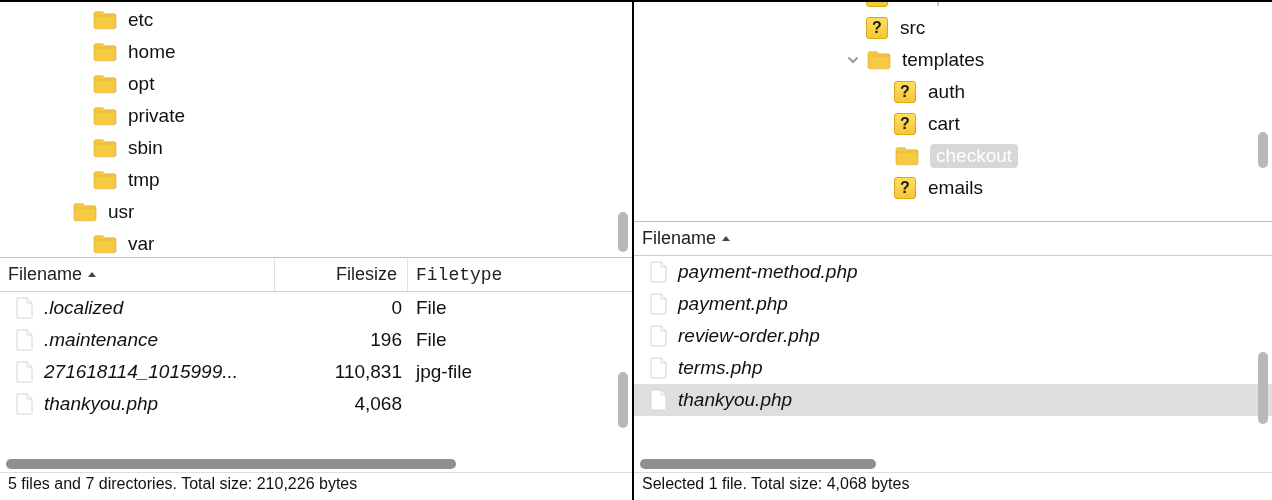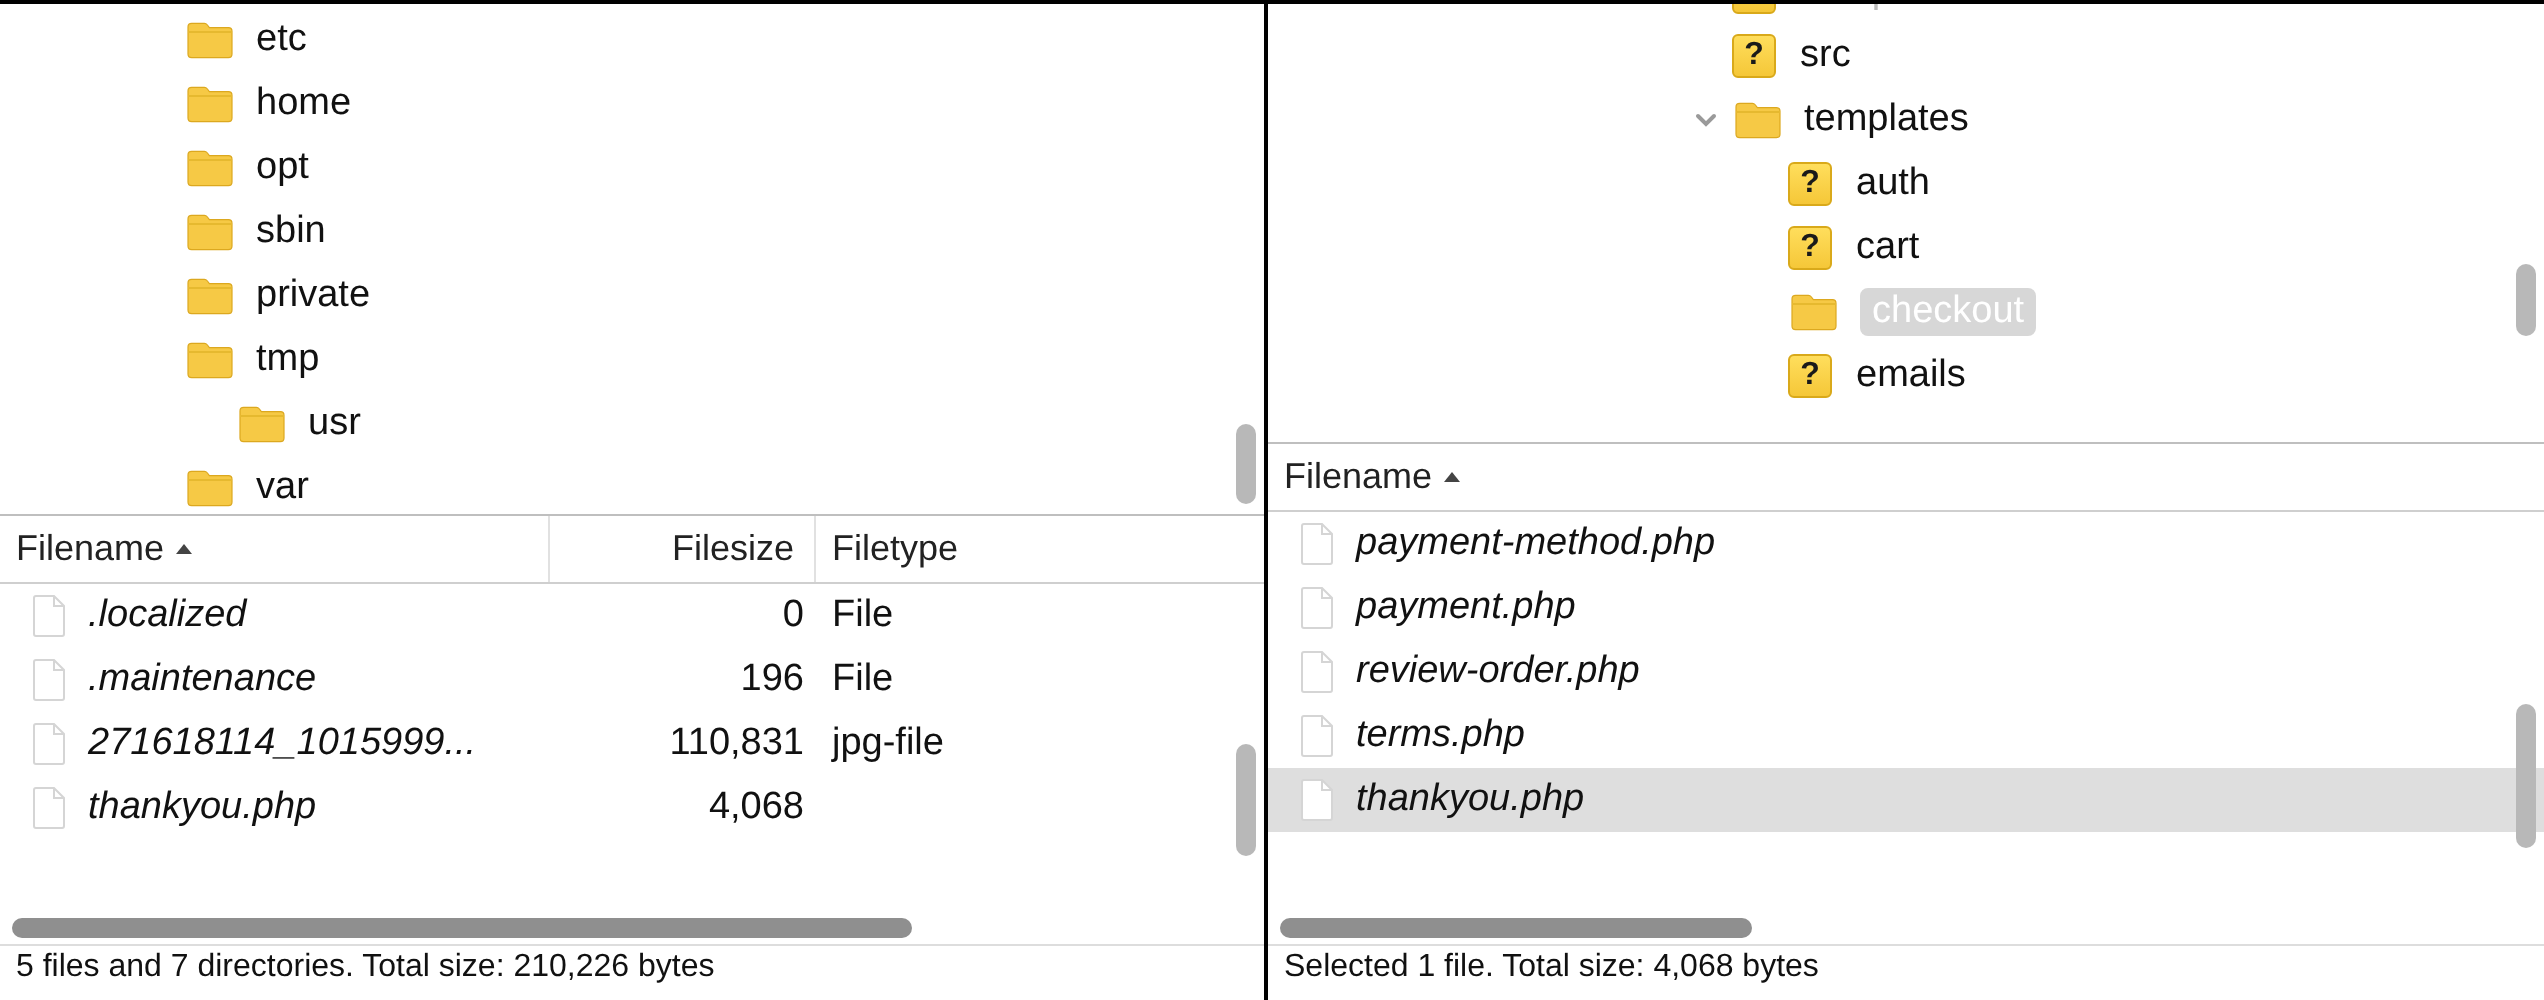--- a/index.html
+++ b/index.html
@@ -143,21 +143,21 @@
     position: absolute;
     right: 4px;
     width: 10px;
     background: #b8b8b8;
     border-radius: 5px;
   }
 
   
   .col-fname-l { width: 275px; }
   .col-fsize-l { width: 133px; justify-content: flex-end; padding-right: 10px !important; }
-  .col-ftype-l { flex: 1; }
+  .col-ftype-l { flex: 1; font-family: Liberation Mono, monospace; }
   .cell-fname-l { width: 271px; overflow:hidden; text-overflow:ellipsis; white-space:nowrap; }
   .cell-fsize-l { width: 133px; text-align: right; padding-right: 10px !important; }
   .cell-ftype-l { flex: 1; }
 
   .col-fname-r { flex: 1; }
   .cell-fname-r { flex: 1; }
 </style>
 </head>
 <body>
 
@@ -195,43 +195,43 @@
           <span class="tree-label">opt</span>
         </div>
         <div class="tree-item" style="padding-left:70px">
           <span class="spacer-disclosure"></span>
           <span class="folder-icon">
             <svg viewBox="0 0 24 20">
               <path d="M1 3.5c0-1 .8-1.8 1.8-1.8h6.4c.6 0 1.1.3 1.5.8l1 1.3h9.5c1 0 1.8.8 1.8 1.8V17c0 1-.8 1.8-1.8 1.8H2.8C1.8 18.8 1 18 1 17V3.5Z" fill="#f6c945" stroke="#dca81f" stroke-width="0.6"></path>
               <path d="M1 6h22" stroke="#e6b92f" stroke-width="1"></path>
             </svg>
           </span>
+          <span class="tree-label">private</span>
+        </div>
+        <div class="tree-item" style="padding-left:70px">
+          <span class="spacer-disclosure"></span>
+          <span class="folder-icon">
+            <svg viewBox="0 0 24 20">
+              <path d="M1 3.5c0-1 .8-1.8 1.8-1.8h6.4c.6 0 1.1.3 1.5.8l1 1.3h9.5c1 0 1.8.8 1.8 1.8V17c0 1-.8 1.8-1.8 1.8H2.8C1.8 18.8 1 18 1 17V3.5Z" fill="#f6c945" stroke="#dca81f" stroke-width="0.6"></path>
+              <path d="M1 6h22" stroke="#e6b92f" stroke-width="1"></path>
+            </svg>
+          </span>
           <span class="tree-label">sbin</span>
         </div>
         <div class="tree-item" style="padding-left:70px">
           <span class="spacer-disclosure"></span>
           <span class="folder-icon">
             <svg viewBox="0 0 24 20">
               <path d="M1 3.5c0-1 .8-1.8 1.8-1.8h6.4c.6 0 1.1.3 1.5.8l1 1.3h9.5c1 0 1.8.8 1.8 1.8V17c0 1-.8 1.8-1.8 1.8H2.8C1.8 18.8 1 18 1 17V3.5Z" fill="#f6c945" stroke="#dca81f" stroke-width="0.6"></path>
               <path d="M1 6h22" stroke="#e6b92f" stroke-width="1"></path>
             </svg>
           </span>
-          <span class="tree-label">private</span>
-        </div>
-        <div class="tree-item" style="padding-left:70px">
-          <span class="spacer-disclosure"></span>
-          <span class="folder-icon">
-            <svg viewBox="0 0 24 20">
-              <path d="M1 3.5c0-1 .8-1.8 1.8-1.8h6.4c.6 0 1.1.3 1.5.8l1 1.3h9.5c1 0 1.8.8 1.8 1.8V17c0 1-.8 1.8-1.8 1.8H2.8C1.8 18.8 1 18 1 17V3.5Z" fill="#f6c945" stroke="#dca81f" stroke-width="0.6"></path>
-              <path d="M1 6h22" stroke="#e6b92f" stroke-width="1"></path>
-            </svg>
-          </span>
           <span class="tree-label">tmp</span>
         </div>
-        <div class="tree-item" style="padding-left:96px">
+        <div class="tree-item" style="padding-left:50px">
           <span class="spacer-disclosure"></span>
           <span class="folder-icon">
             <svg viewBox="0 0 24 20">
               <path d="M1 3.5c0-1 .8-1.8 1.8-1.8h6.4c.6 0 1.1.3 1.5.8l1 1.3h9.5c1 0 1.8.8 1.8 1.8V17c0 1-.8 1.8-1.8 1.8H2.8C1.8 18.8 1 18 1 17V3.5Z" fill="#f6c945" stroke="#dca81f" stroke-width="0.6"></path>
               <path d="M1 6h22" stroke="#e6b92f" stroke-width="1"></path>
             </svg>
           </span>
           <span class="tree-label">usr</span>
         </div>
         <div class="tree-item" style="padding-left:70px">

